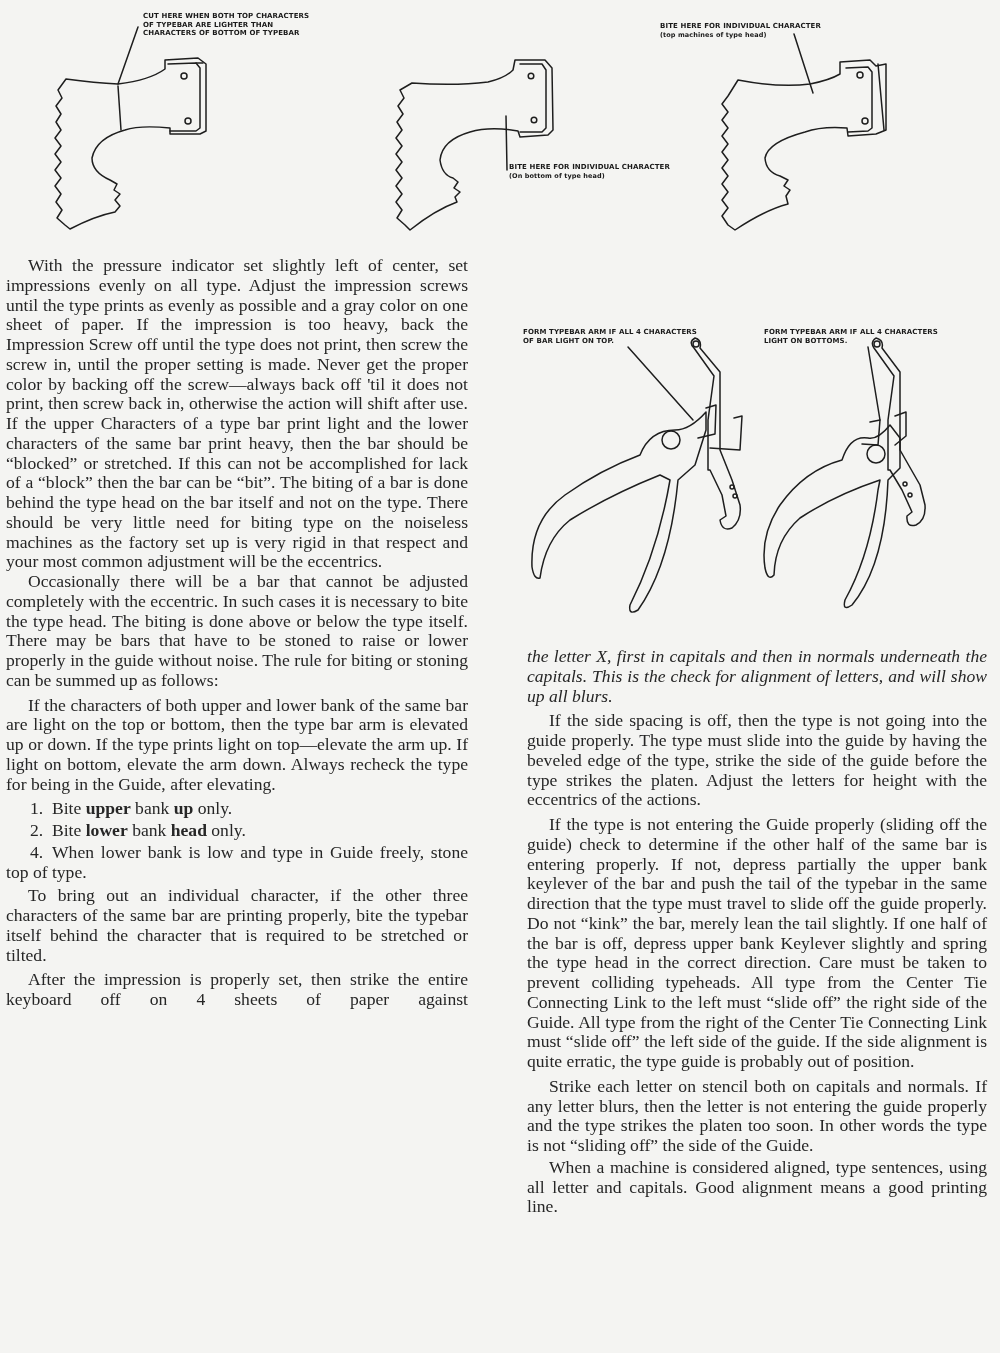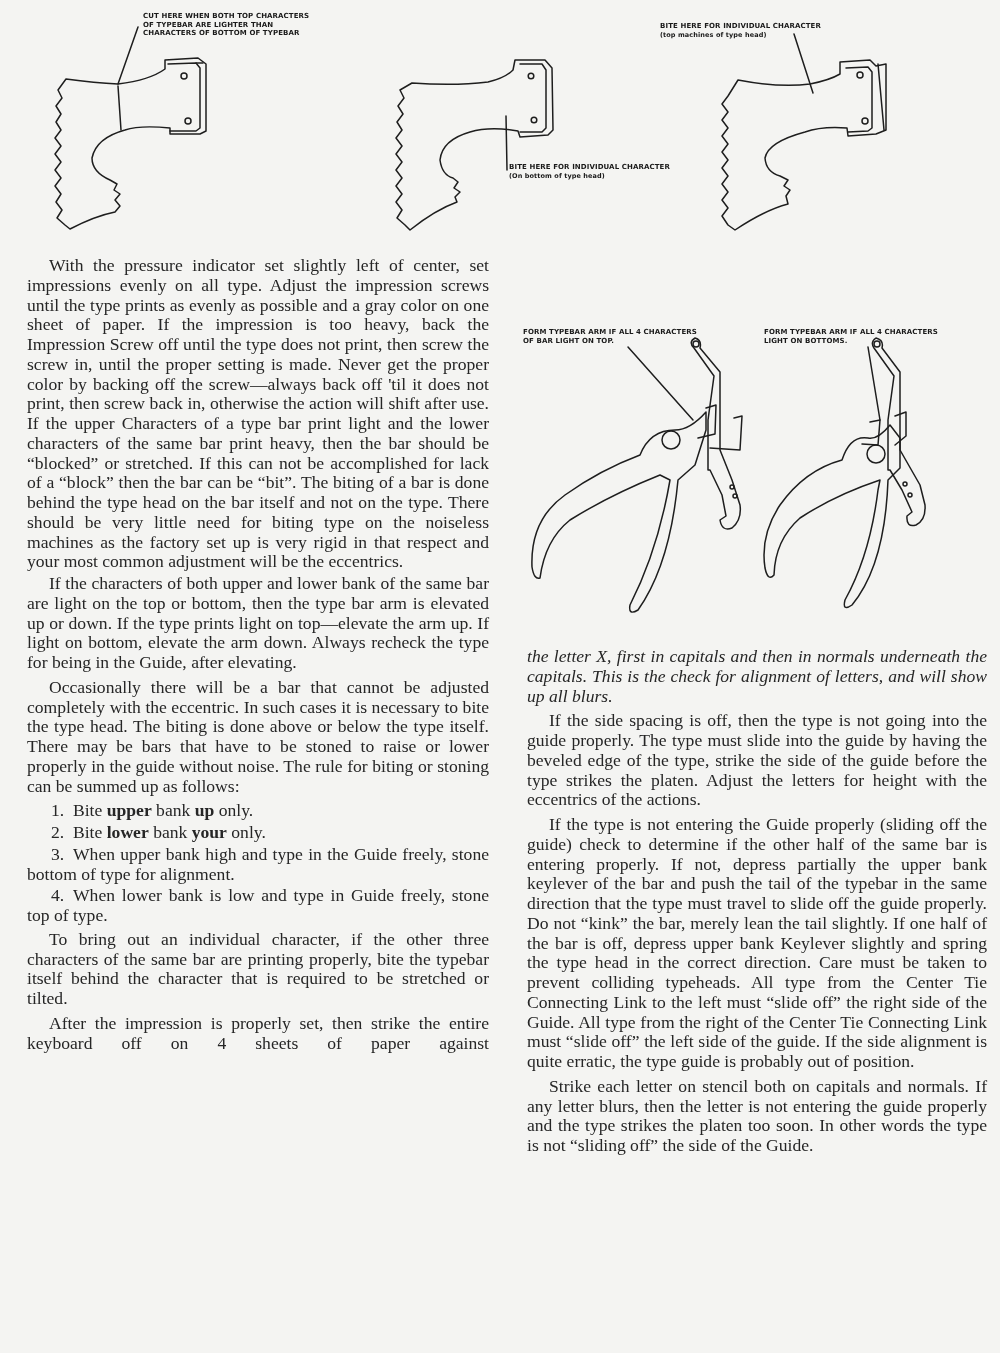--- a/index.html
+++ b/index.html
@@ -124,34 +124,34 @@
       <circle cx="127" cy="24" r="3"></circle>
       <circle cx="155" cy="164" r="2"></circle>
       <circle cx="160" cy="175" r="2"></circle>
       <path d="M120 102 L130 100 L128 125 L112 124"></path>
       <path d="M145 96 L156 92 L156 116 L145 125"></path>
       <path d="M140 105 Q128 120 118 118 Q100 115 92 140 Q55 150 30 185 Q10 215 15 248 Q18 262 24 255 Q25 220 50 198 Q85 175 130 160 L128 170 Q120 235 95 280 Q92 292 102 285 Q135 245 138 160 L150 148 L150 118 Z"></path>
       <circle cx="126" cy="134" r="9"></circle>
     </svg>
   </div>
 
-  <div class="col" style="left:27px;top:256px;width:462px;">
+  <div class="col" style="left:6px;top:256px;width:462px;">
     <p class="nogap">With the pressure indicator set slightly left of center, set impressions evenly on all type. Adjust the impression screws until the type prints as evenly as possible and a gray color on one sheet of paper. If the impression is too heavy, back the Impression Screw off until the type does not print, then screw the screw in, until the proper setting is made. Never get the proper color by backing off the screw—always back off 'til it does not print, then screw back in, otherwise the action will shift after use. If the upper Characters of a type bar print light and the lower characters of the same bar print heavy, then the bar should be “blocked” or stretched. If this can not be accomplished for lack of a “block” then the bar can be “bit”. The biting of a bar is done behind the type head on the bar itself and not on the type. There should be very little need for biting type on the noiseless machines as the factory set up is very rigid in that respect and your most common adjustment will be the eccentrics.</p>
+    <p>Occasionally there will be a bar that cannot be adjusted completely with the eccentric. In such cases it is necessary to bite the type head. The biting is done above or below the type itself. There may be bars that have to be stoned to raise or lower properly in the guide without noise. The rule for biting or stoning can be summed up as follows:</p>
     <p style="margin-top:2px;">If the characters of both upper and lower bank of the same bar are light on the top or bottom, then the type bar arm is elevated up or down. If the type prints light on top—elevate the arm up. If light on bottom, elevate the arm down. Always recheck the type for being in the Guide, after elevating.</p>
-    <p>Occasionally there will be a bar that cannot be adjusted completely with the eccentric. In such cases it is necessary to bite the type head. The biting is done above or below the type itself. There may be bars that have to be stoned to raise or lower properly in the guide without noise. The rule for biting or stoning can be summed up as follows:</p>
     <ol>
       <li><span class="num">1.</span><span>Bite </span><b>upper</b><span> bank </span><b>up</b><span> only.</span></li>
-      <li><span class="num">2.</span><span>Bite </span><b>lower</b><span> bank </span><b>your</b><span> only.</span></li>
-      <li style="text-align:justify;"><span class="num">3.</span><span>When upper bank high and type in the Guide freely, stone bottom of type for alignment.</span></li>
+      <li><span class="num">2.</span><span>Bite </span><b>lower</b><span> bank </span><b>head</b><span> only.</span></li>
       <li style="text-align:justify;"><span class="num">4.</span><span>When lower bank is low and type in Guide freely, stone top of type.</span></li>
     </ol>
     <p>To bring out an individual character, if the other three characters of the same bar are printing properly, bite the typebar itself behind the character that is required to be stretched or tilted.</p>
     <p style="text-align-last:justify;">After the impression is properly set, then strike the entire keyboard off on 4 sheets of paper against</p>
   </div>
 
   <div class="col" style="left:527px;top:647px;width:460px;">
     <p class="cont">the letter X, first in capitals and then in normals underneath the capitals. This is the check for alignment of letters, and will show up all blurs.</p>
     <p>If the side spacing is off, then the type is not going into the guide properly. The type must slide into the guide by having the beveled edge of the type, strike the side of the guide before the type strikes the platen. Adjust the letters for height with the eccentrics of the actions.</p>
     <p>If the type is not entering the Guide properly (sliding off the guide) check to determine if the other half of the same bar is entering properly. If not, depress partially the upper bank keylever of the bar and push the tail of the typebar in the same direction that the type must travel to slide off the guide properly. Do not “kink” the bar, merely lean the tail slightly. If one half of the bar is off, depress upper bank Keylever slightly and spring the type head in the correct direction. Care must be taken to prevent colliding typeheads. All type from the Center Tie Connecting Link to the left must “slide off” the right side of the Guide. All type from the right of the Center Tie Connecting Link must “slide off” the left side of the guide. If the side alignment is quite erratic, the type guide is probably out of position.</p>
     <p class="nogap">Strike each letter on stencil both on capitals and normals. If any letter blurs, then the letter is not entering the guide properly and the type strikes the platen too soon. In other words the type is not “sliding off” the side of the Guide.</p>
+    <p style="margin-top:2px;">When a machine is considered aligned, type sentences, using all letter and capitals. Good alignment means a good printing line.</p>
   </div>
 
 </div>
 
 </body></html>

